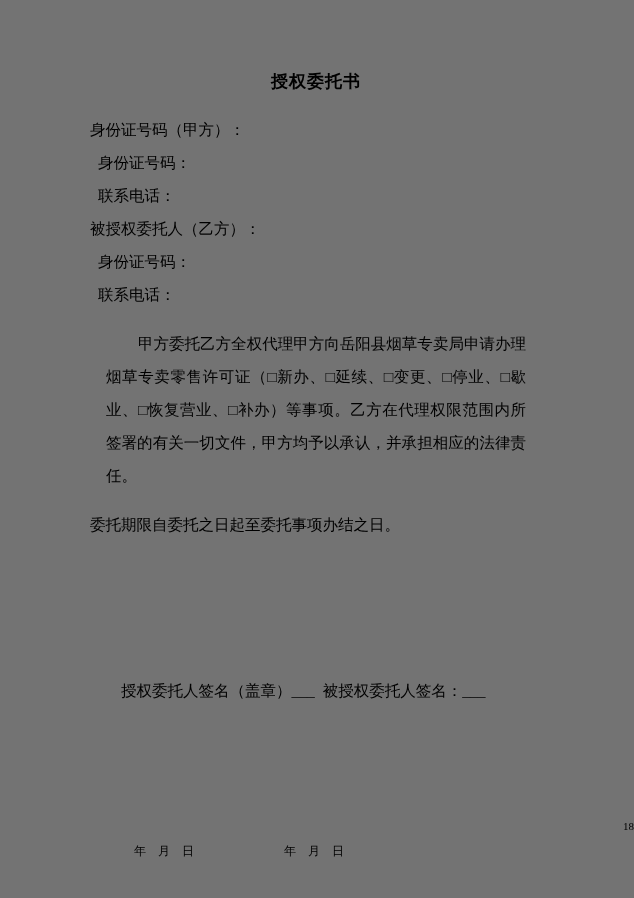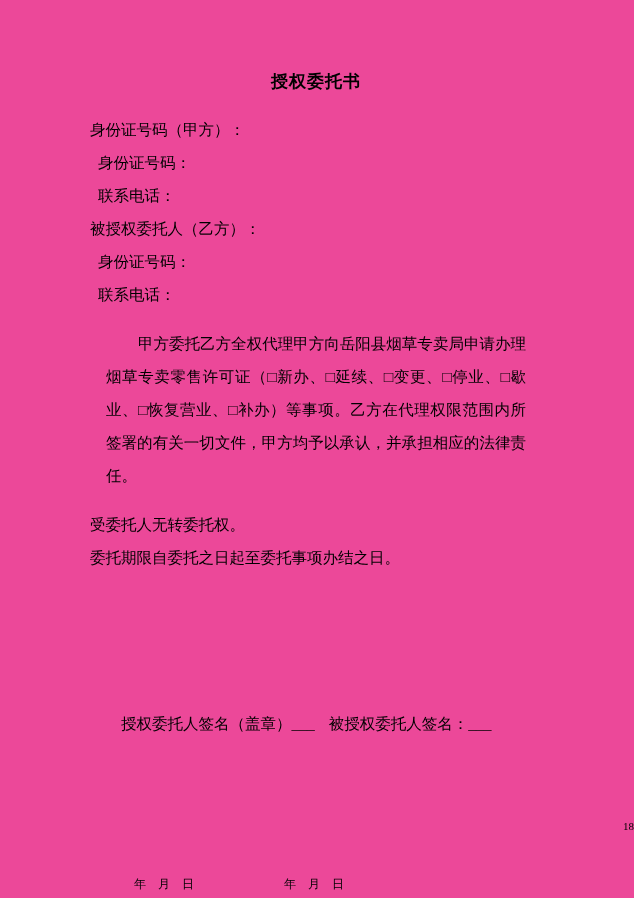--- a/index.html
+++ b/index.html
@@ -11,21 +11,21 @@
     height: 898px;
     background: #ffffff;
     font-family: "Liberation Serif", "DejaVu Serif", serif;
     color: #000000;
     overflow: hidden;
   }
   .page {
     position: relative;
     width: 634px;
     height: 898px;
-    background: #ec4899;
+    background: #737373;
     box-sizing: border-box;
     padding: 0;
   }
   .content {
     position: absolute;
     left: 90px;
     top: 70px;
     width: 452px;
   }
   .doc-title {
@@ -64,21 +64,21 @@
     white-space: pre;
   }
   .sig-row {
     display: block;
   }
   .sig-left {
     display: inline-block;
   }
   .sig-right {
     display: inline-block;
-    margin-left: 14px;
+    margin-left: 8px;
   }
   .date-row {
     margin-top: 22px;
     font-size: 12px;
     white-space: pre;
   }
   .date-left {
     display: inline-block;
     padding-left: 26px;
   }
@@ -107,21 +107,20 @@
     <div class="field-line">身份证号码（甲方）：</div>
     <div class="field-line indent-1">身份证号码：</div>
     <div class="field-line indent-1">联系电话：</div>
     <div class="field-line">被授权委托人（乙方）：</div>
     <div class="field-line indent-1">身份证号码：</div>
     <div class="field-line indent-1">联系电话：</div>
 
 
     <p class="para">甲方委托乙方全权代理甲方向岳阳县烟草专卖局申请办理烟草专卖零售许可证（□新办、□延续、□变更、□停业、□歇业、□恢复营业、□补办）等事项。乙方在代理权限范围内所签署的有关一切文件，甲方均予以承认，并承担相应的法律责任。</p>
 
-    <p class="stmt">受委托人无转委托权。</p>
     <p class="stmt">委托期限自委托之日起至委托事项办结之日。</p>
 
     <div class="sig-block">
       <span class="sig-row">
         <span class="sig-left">授权委托人签名（盖章）___</span><span class="sig-right">被授权委托人签名：___</span>
       </span>
     </div>
 
     <div class="date-row">
       <span class="date-left">年    月    日</span><span class="date-right">年    月    日</span>

